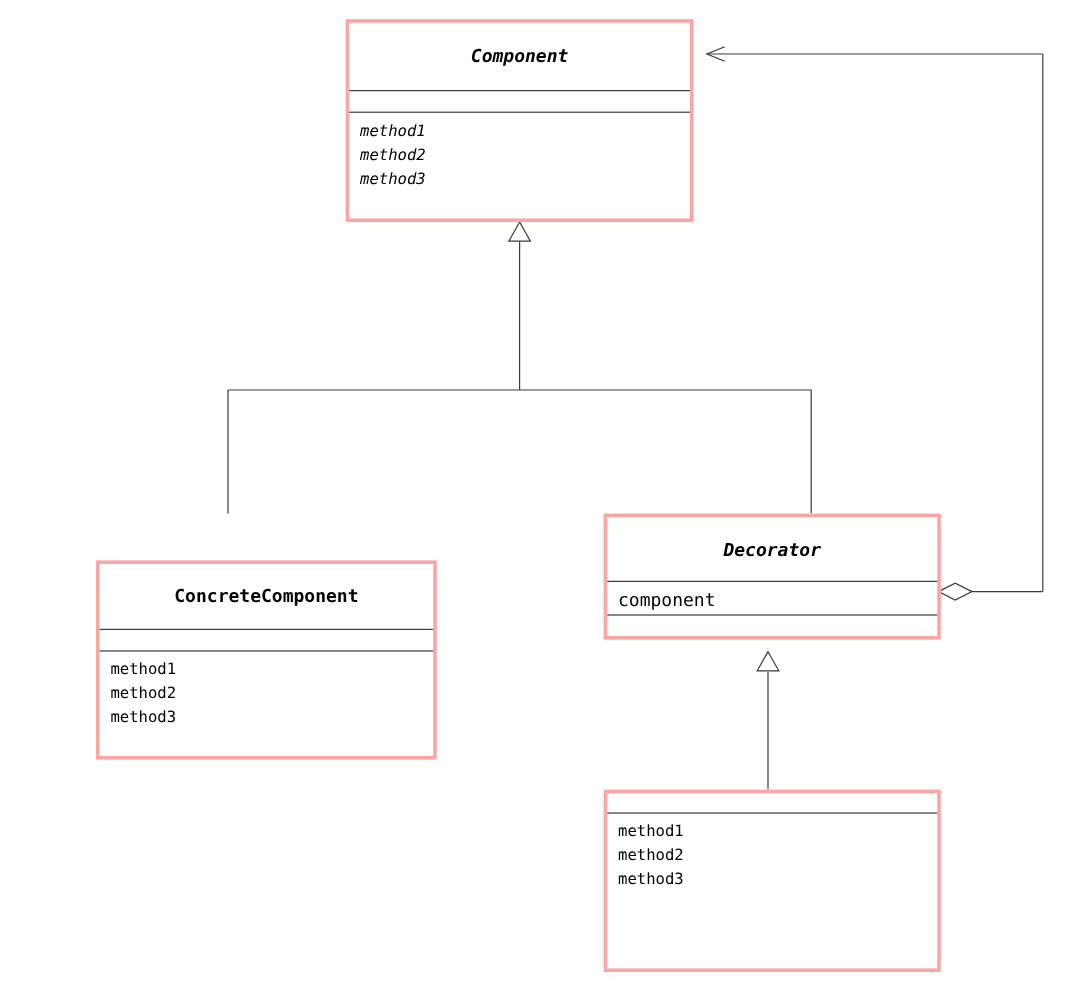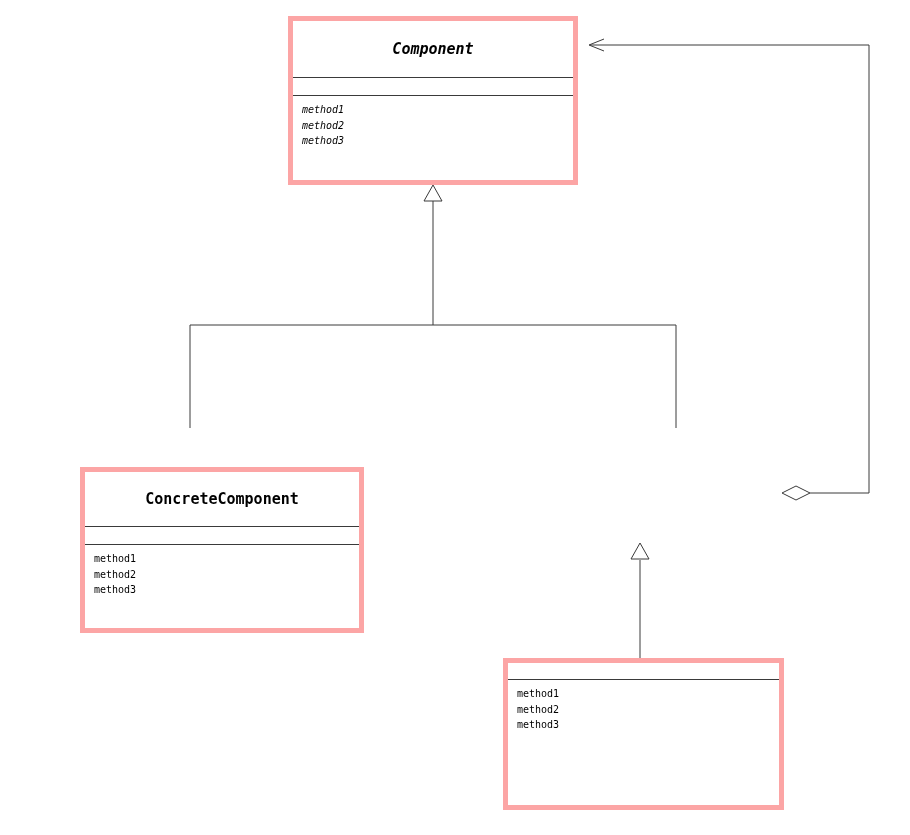--- a/index.html
+++ b/index.html
@@ -21,21 +21,21 @@
     position: absolute;
     left: 0;
     top: 0;
     width: 910px;
     height: 835px;
     pointer-events: none;
   }
   .uml-class {
     position: absolute;
     box-sizing: border-box;
-    border: 5px solid #fca5a5;
+    border: 3px solid #fca5a5;
     background: #ffffff;
   }
   .uml-name {
     box-sizing: border-box;
     border-bottom: 1px solid #3a3a3a;
     text-align: center;
     font-family: "DejaVu Sans Mono", monospace;
     font-size: 15px;
     font-weight: bold;
     color: #000000;
@@ -53,21 +53,21 @@
     font-size: 15px;
     color: #000000;
     padding: 4px 8px 4px 9px;
   }
   .uml-attrs.empty {
     padding: 0;
   }
   .uml-ops {
     box-sizing: border-box;
     font-family: "DejaVu Sans Mono", monospace;
-    font-size: 10px;
+    font-size: 13px;
     color: #000000;
     padding: 6px 8px 6px 9px;
     line-height: 1.55;
   }
   .uml-ops.empty {
     padding: 0;
   }
   .uml-ops .op {
     white-space: pre;
   }
@@ -119,20 +119,27 @@
   <div class="uml-class" style="left:80px; top:428px; width:284px; height:166px;margin-top:39px;">
     <div class="uml-name" style="height:55px;">ConcreteComponent</div>
     <div class="uml-attrs empty" style="height:18px;"></div>
     <div class="uml-ops">
       <div class="op">method1</div>
       <div class="op">method2</div>
       <div class="op">method3</div>
     </div>
   </div>
 
+  <div class="uml-class" style="left:503px; top:428px; width:281px; height:105px;">
+    <div class="uml-name italic" style="height:54px;">Decorator</div>
+    <div class="uml-attrs" style="height:28px;">
+      <div class="attr">component</div>
+    </div>
+    <div class="uml-ops empty" style="height:21px;"></div>
+  </div>
 
   <div class="uml-class" style="left:503px; top:658px; width:281px; height:152px;">
     <div class="uml-attrs empty" style="height:17px;"></div>
     <div class="uml-ops">
       <div class="op">method1</div>
       <div class="op">method2</div>
       <div class="op">method3</div>
     </div>
   </div>
 

